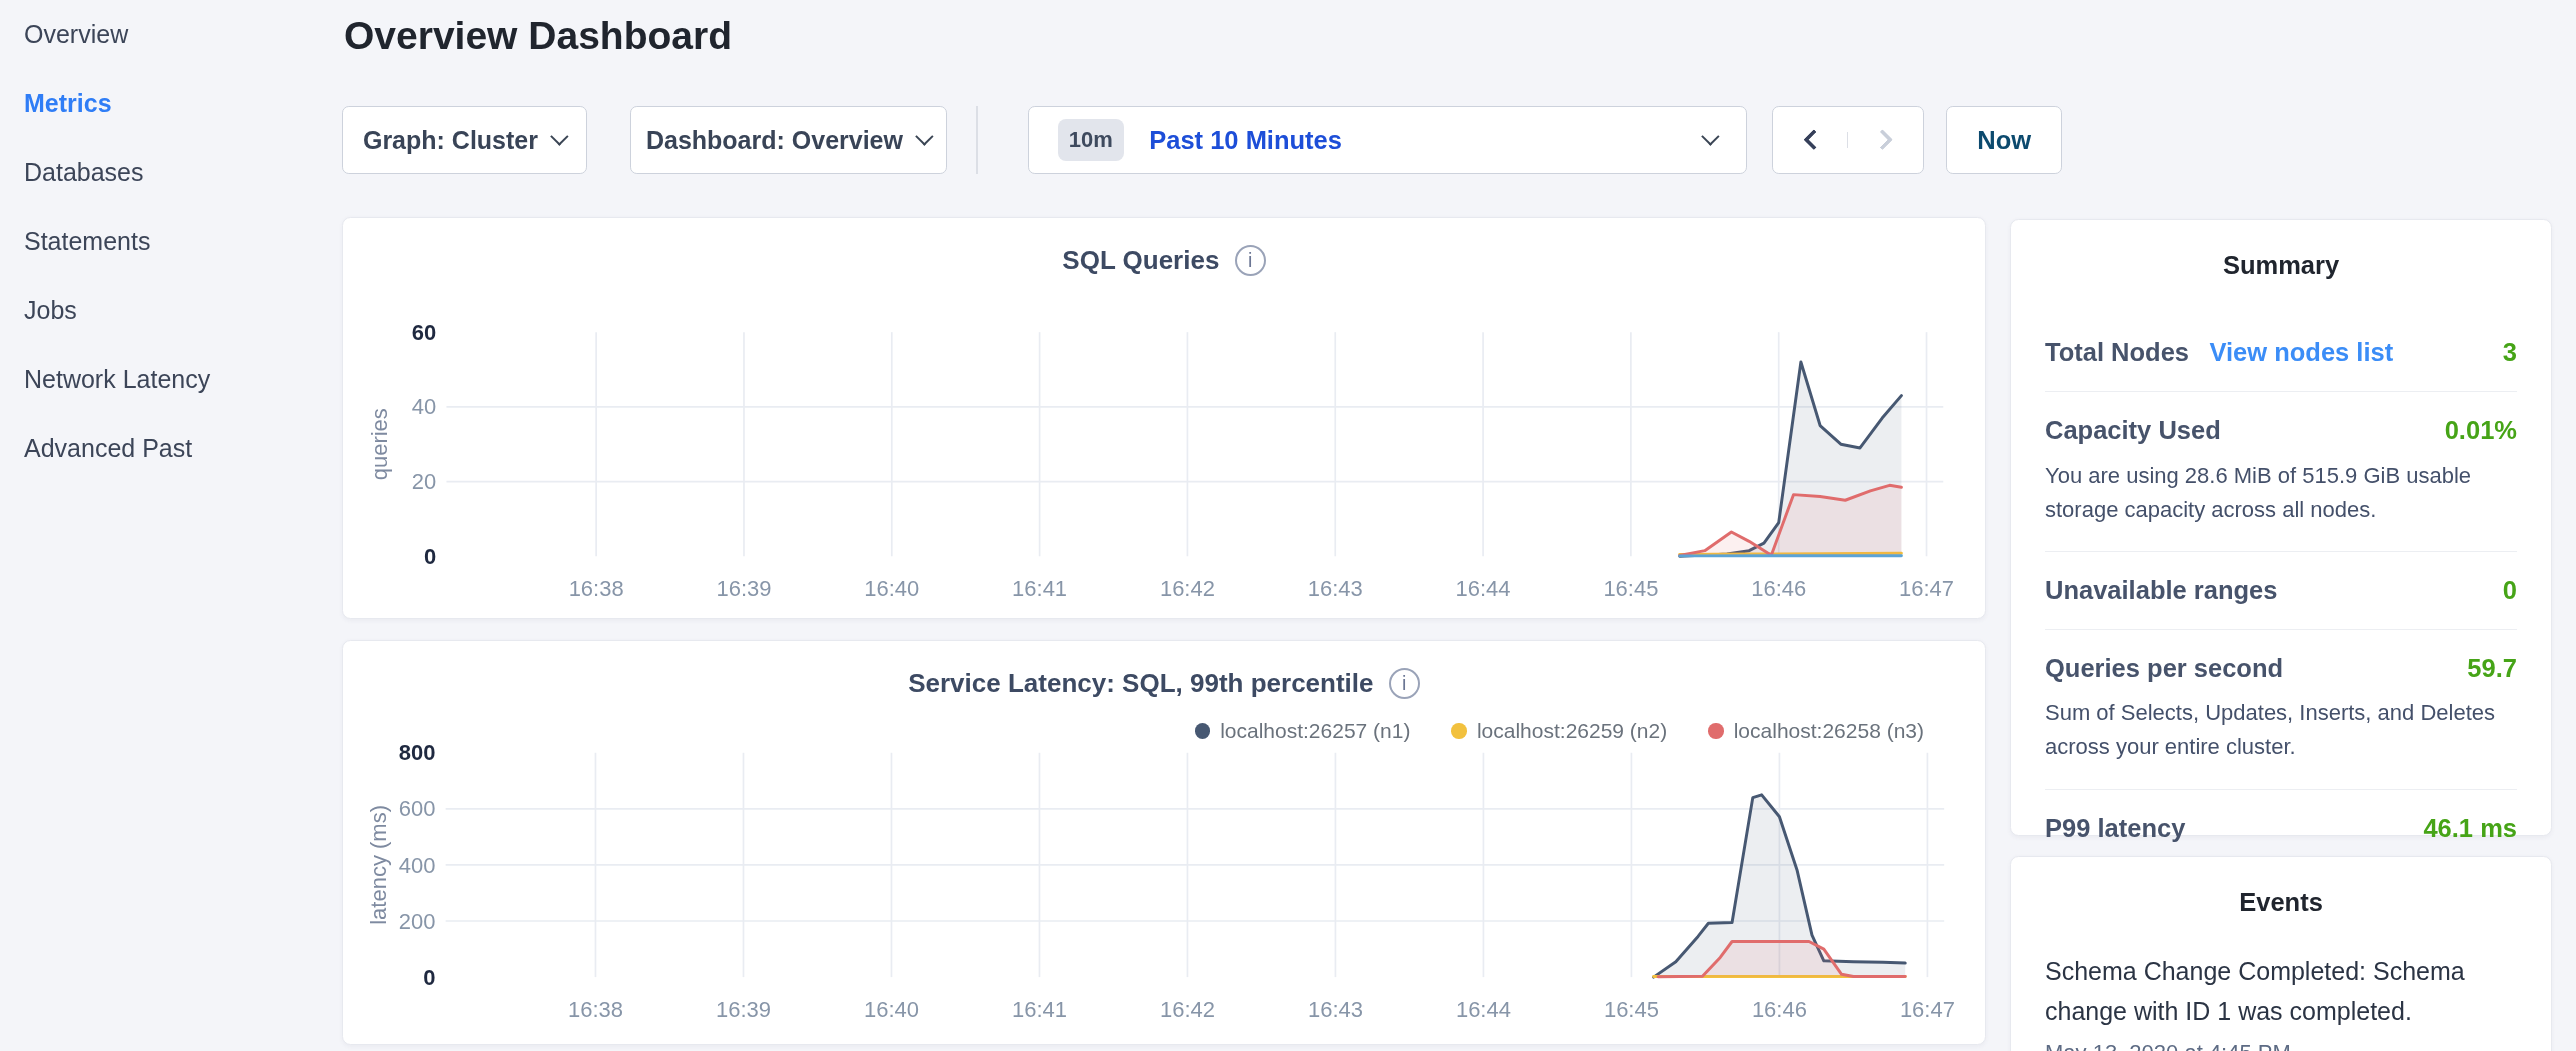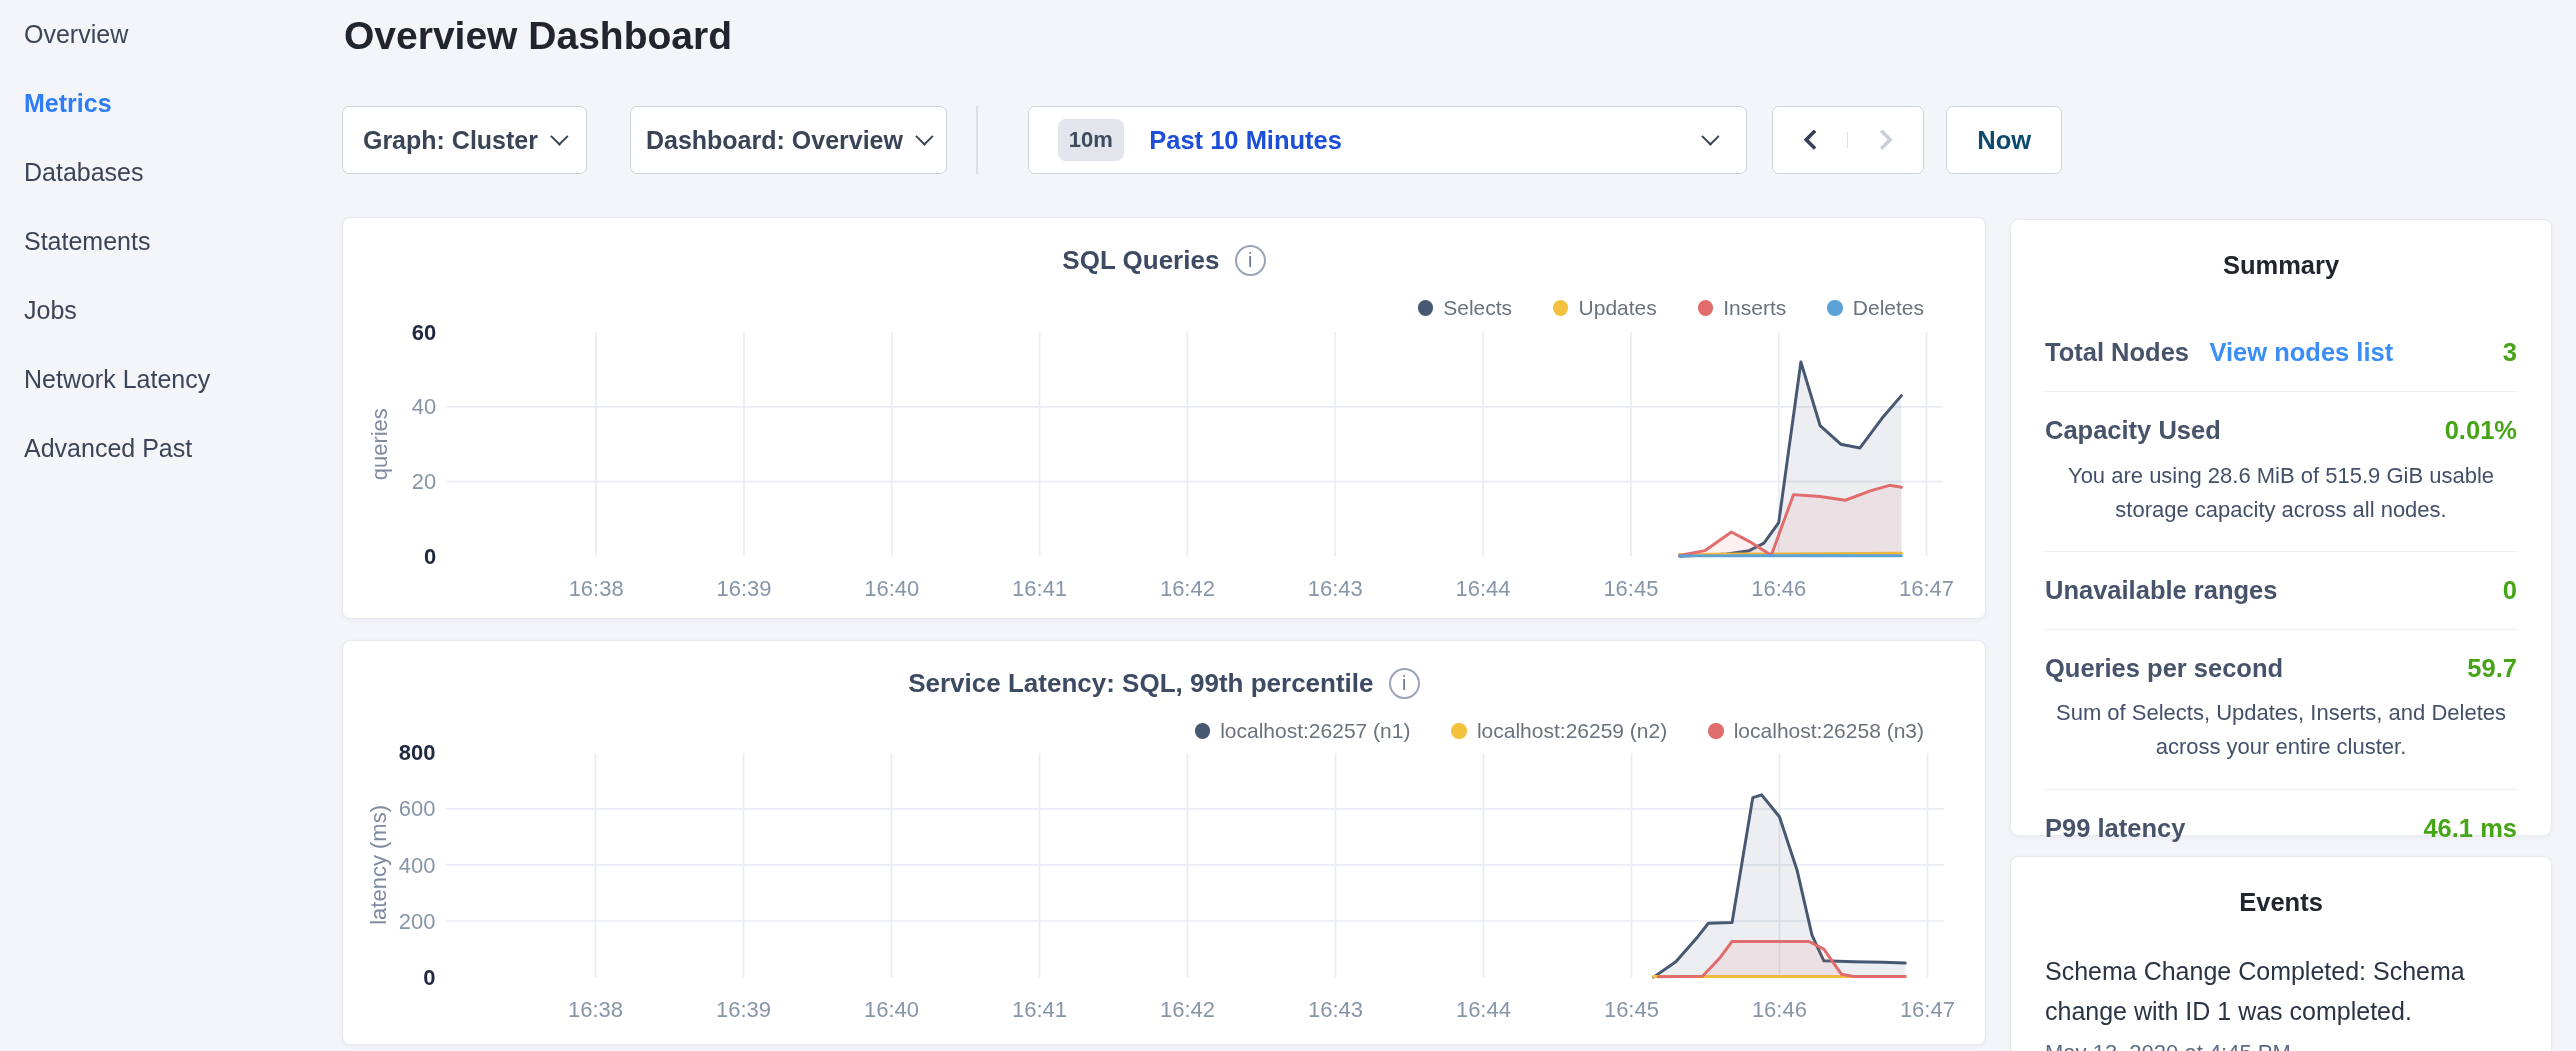--- a/index.html
+++ b/index.html
@@ -46,21 +46,21 @@
   .legend{position:absolute;top:78px;right:61px;display:flex;gap:41px;}
   .legend-item{display:flex;align-items:center;gap:10.2px;font-size:21px;color:#6a727c;cursor:pointer;}
   .dot{width:15.3px;height:15.3px;border-radius:50%;flex:none;}
   svg.plot{position:absolute;left:0;top:0;width:100%;height:100%;pointer-events:none;}
   svg text{font-family:"Liberation Sans",sans-serif;}
 
   
   #summary-card{left:2010px;top:219px;width:542px;height:617px;}
   #events-card{left:2010px;top:856px;width:542px;height:323px;}
   .panel-title{text-align:center;font-size:25.5px;font-weight:700;color:#20252e;margin-top:31px;}
-  .srows{margin-top:34px;text-align:center;}
+  .srows{margin-top:34px;}
   .srow{margin:0 34px;padding:24px 0;border-bottom:1.7px solid #eceef2;}
   .srow:last-child{border-bottom:none;}
   .srow-head{display:flex;align-items:baseline;font-size:25.5px;}
   .srow-label{font-weight:700;color:#47536b;}
   .srow-link{margin-left:20.4px;color:#3b8df7;font-weight:700;cursor:pointer;}
   .srow-value{margin-left:auto;color:#46a417;font-weight:700;white-space:nowrap;}
   .srow-desc{margin-top:13.6px;font-size:22px;color:#44506a;line-height:1.55;}
   .event-item{margin:34px 34px 0 34px;}
   .event-text{font-size:25px;color:#2b3444;line-height:1.6;}
   .event-date{margin-top:8.5px;font-size:22px;color:#5d6b84;}
@@ -108,38 +108,20 @@
     <div class="ctl btn-now">
       <span>Now</span>
     </div>
   </div>
 
   <div class="card" id="chart-card-1">
     <div class="chart-title-row">
       <span>SQL Queries</span>
       <span class="info-icon">i</span>
     </div>
-    <div class="legend">
-        <div class="legend-item">
-          <span class="dot" style="background: rgb(71, 88, 114);"></span>
-          <span>Selects</span>
-        </div>
-        <div class="legend-item">
-          <span class="dot" style="background: rgb(242, 193, 62);"></span>
-          <span>Updates</span>
-        </div>
-        <div class="legend-item">
-          <span class="dot" style="background: rgb(224, 108, 108);"></span>
-          <span>Inserts</span>
-        </div>
-        <div class="legend-item">
-          <span class="dot" style="background: rgb(91, 163, 214);"></span>
-          <span>Deletes</span>
-        </div>
-      </div>
   <svg viewBox="0 0 1933 473" class="plot">
         <g>
           <line x1="295" y1="135" x2="295" y2="400" stroke="#e9ecf2" stroke-width="2"></line>
           <text x="295" y="447" text-anchor="middle" font-size="26" fill="#8795a8">16:38</text>
           <line x1="469.8" y1="135" x2="469.8" y2="400" stroke="#e9ecf2" stroke-width="2"></line>
           <text x="469.8" y="447" text-anchor="middle" font-size="26" fill="#8795a8">16:39</text>
           <line x1="644.6" y1="135" x2="644.6" y2="400" stroke="#e9ecf2" stroke-width="2"></line>
           <text x="644.6" y="447" text-anchor="middle" font-size="26" fill="#8795a8">16:40</text>
           <line x1="819.4000000000001" y1="135" x2="819.4000000000001" y2="400" stroke="#e9ecf2" stroke-width="2"></line>
           <text x="819.4000000000001" y="447" text-anchor="middle" font-size="26" fill="#8795a8">16:41</text>

